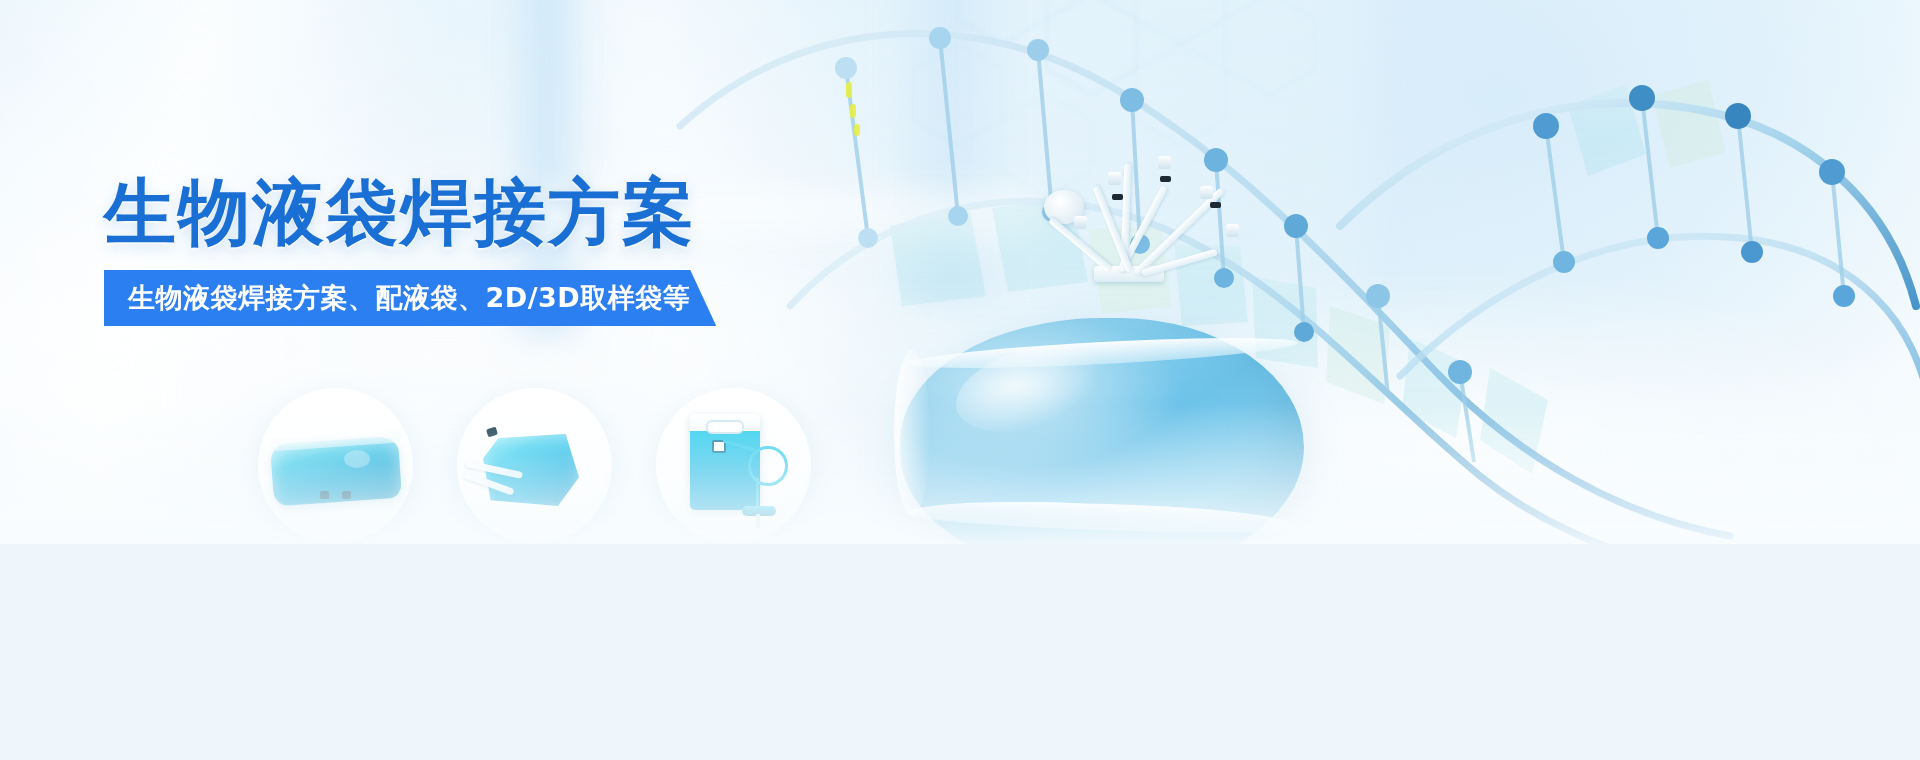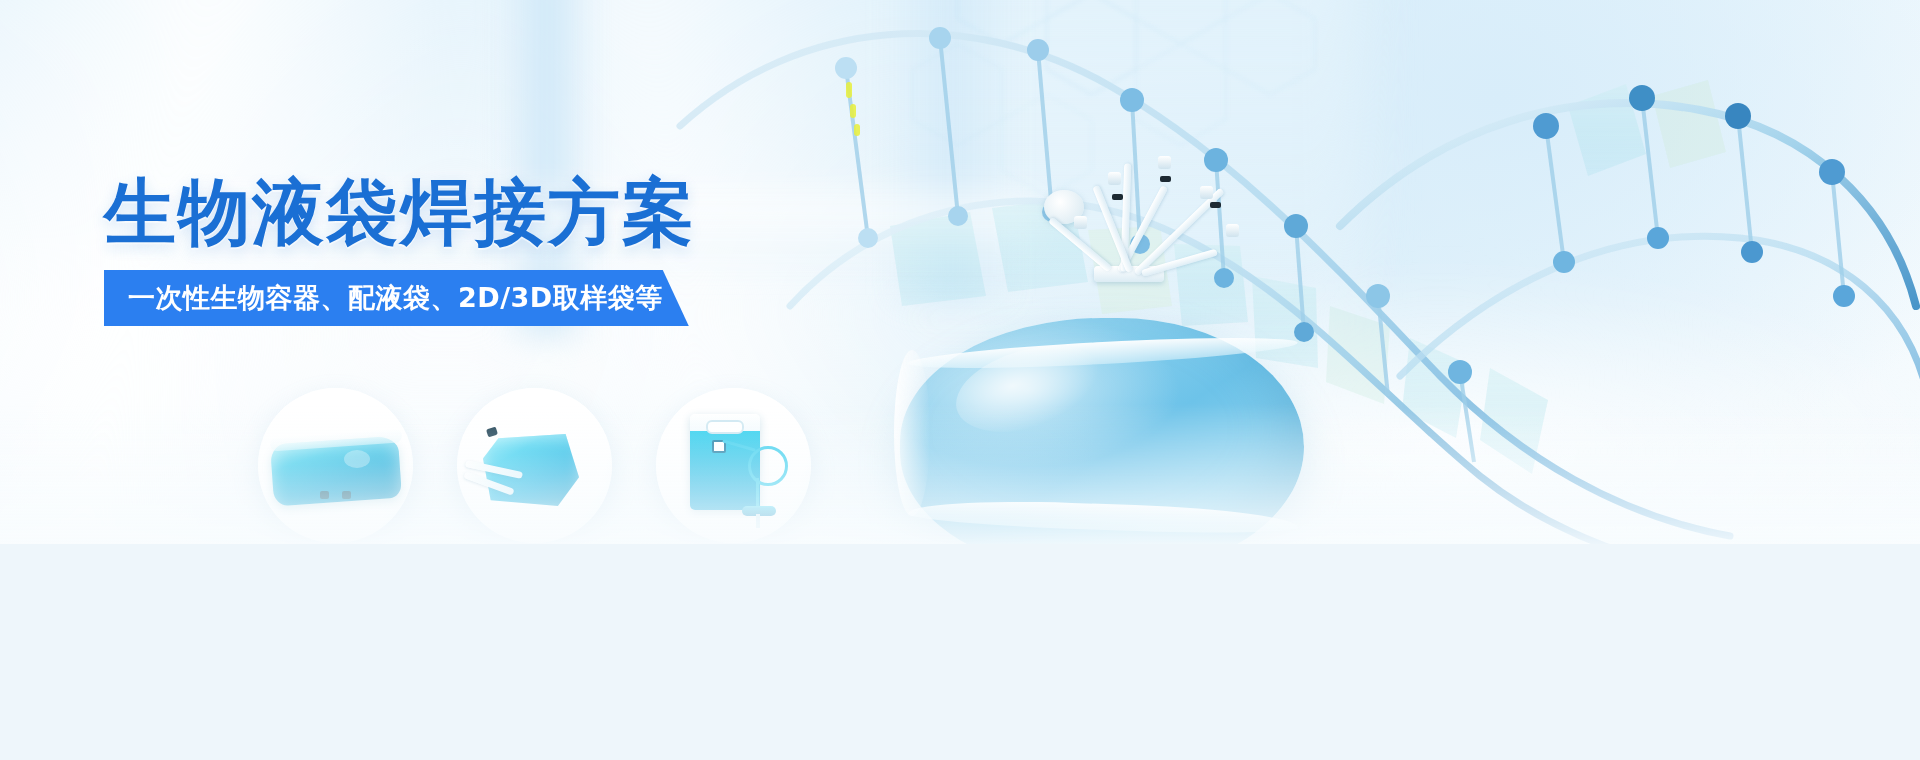--- a/index.html
+++ b/index.html
@@ -329,21 +329,21 @@
     <g opacity=".85">
       <rect x="206" y="106" width="6" height="16" rx="3" fill="#e8ef3a"></rect>
       <rect x="210" y="128" width="6" height="14" rx="3" fill="#e8ef3a"></rect>
       <rect x="214" y="148" width="6" height="12" rx="3" fill="#e8ef3a"></rect>
     </g>
   </svg>
 
   <div class="text-block">
     <div class="headline">生物液袋焊接方案</div>
     <div class="sub-wrap">
-      <div class="sub-bar">一次性生物容器、配液袋、2D/3D取样袋等</div>
+      <div class="sub-bar">生物液袋焊接方案、配液袋、2D/3D取样袋等</div>
     </div>
   </div>
 
   <div class="thumbs">
 
     <div class="thumb">
       <div class="inner">
         <div class="t1-bag"></div>
         <div class="t1-seal"></div>
         <div class="t1-gloss"></div>

